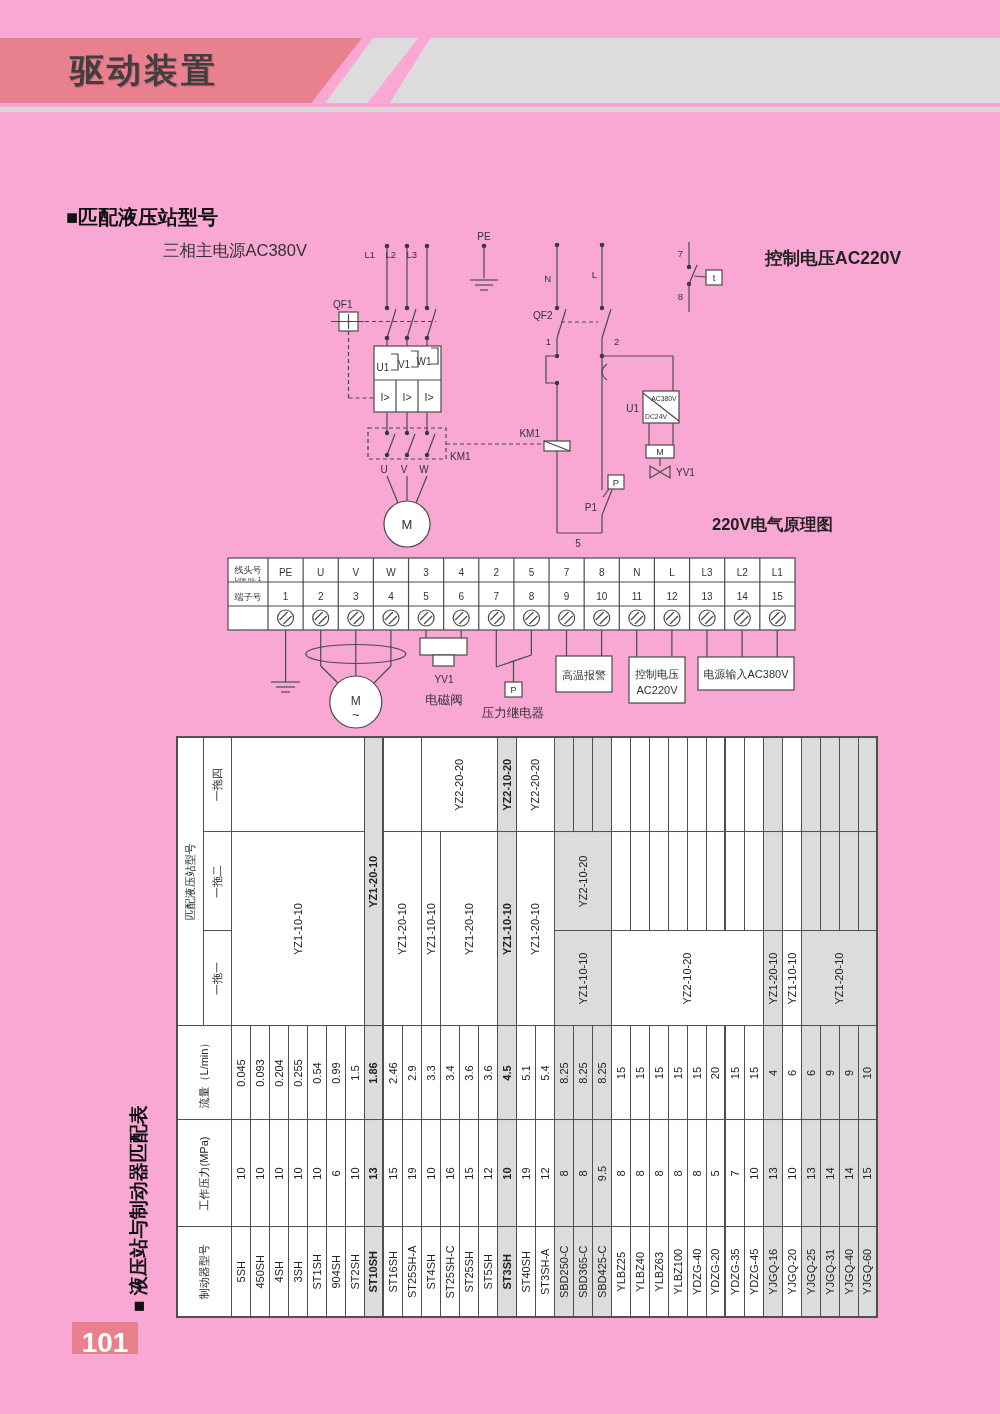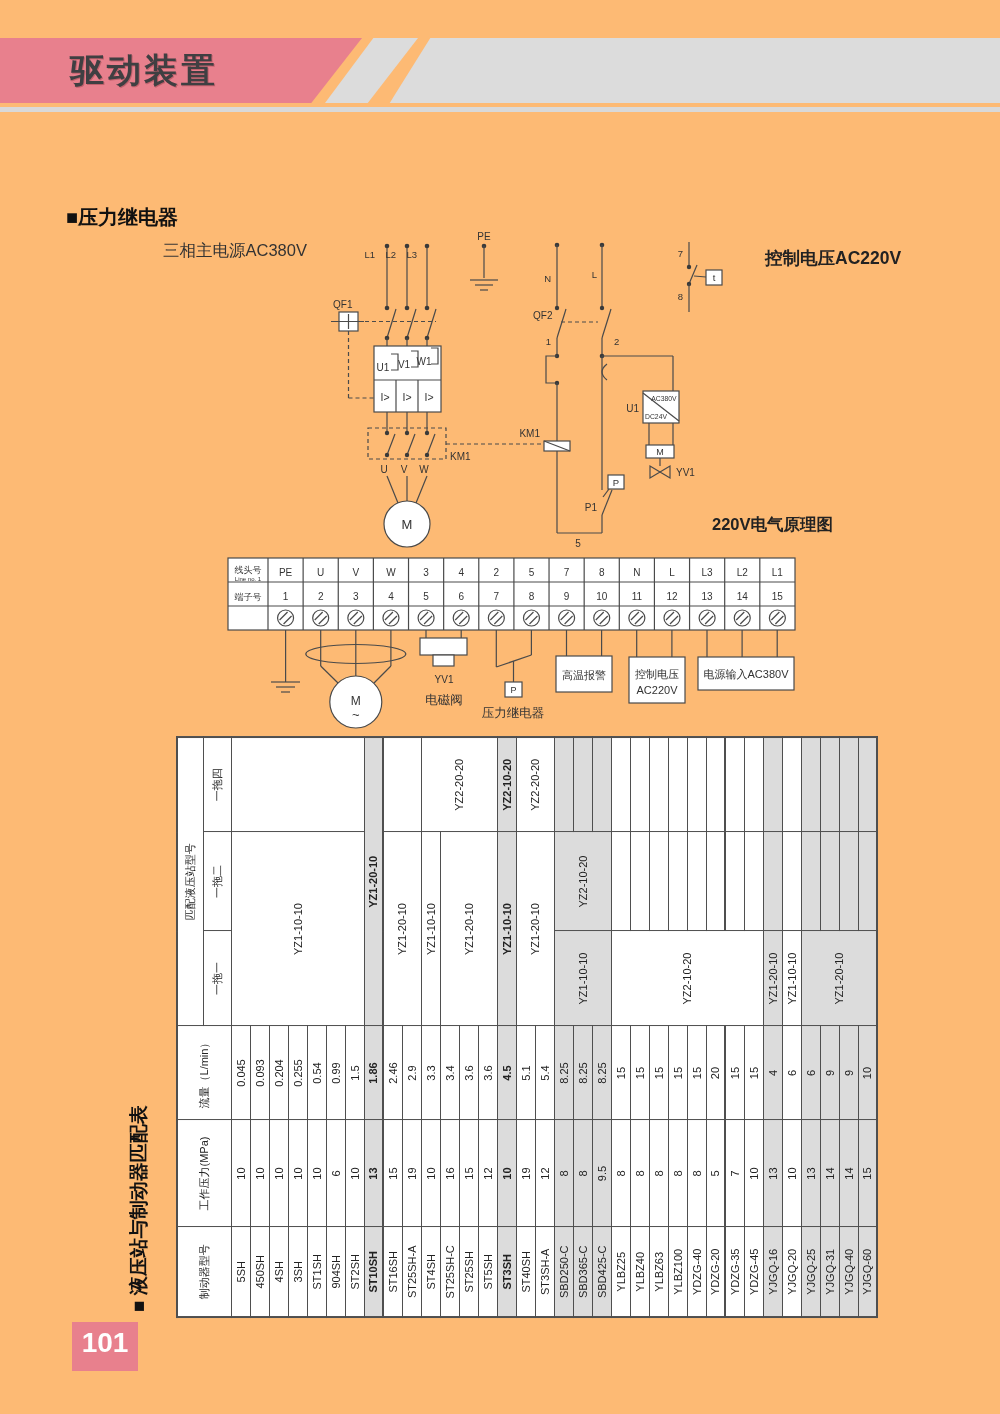--- a/index.html
+++ b/index.html
@@ -1,16 +1,16 @@
 <!DOCTYPE html>
 <html style="--pink: #e8808d; --title-red: #cc2127; --band-gray: #dcdcdc; --shade: #dcdcdc; --ink: #3c3c3e; --line: #4a4a4a;"><head>
 <meta charset="utf-8">
 <style>
   html,body{margin:0;padding:0;background:#fff;}
-  .page{position:relative;width:1000px;height:1414px;background:#fdba74;overflow:hidden;
+  .page{position:relative;width:1000px;height:1414px;background:#f9a8d4;overflow:hidden;
         font-family:"Liberation Sans","DejaVu Sans",sans-serif;color:#222;}
   
   .band-pink{position:absolute;left:0;top:38px;width:362px;height:65px;background:var(--pink);
              clip-path:polygon(0 0,100% 0,86% 100%,0 100%);}
   .band-stripe{position:absolute;left:325px;top:38px;width:93px;height:65px;background:var(--band-gray);
              clip-path:polygon(52% 0,100% 0,46% 100%,0 100%);}
   .band-gray{position:absolute;left:376px;top:38px;width:624px;height:65px;background:var(--band-gray);
              clip-path:polygon(8.7% 0,100% 0,100% 100%,2.2% 100%);}
   .band-underline{position:absolute;left:0;top:107px;width:1000px;height:5px;background:#d9d9d9;}
   .band-title{position:absolute;left:70px;top:48px;font-size:34px;font-weight:bold;color:#3f3f42;
@@ -31,35 +31,35 @@
   #match-table{border-collapse:collapse;table-layout:fixed;width:580px;background:#fff;
                transform:rotate(-90deg) translateX(-100%);transform-origin:top left;
                border:2px solid #4f4f4f;}
   #match-table th,#match-table td{border:1px solid #4f4f4f;font-size:11px;font-weight:normal;
                text-align:center;vertical-align:middle;padding:0;color:#222;overflow:hidden;}
   #match-table .shade{background:var(--shade);}
   #match-table .bold{font-weight:bold;}
   #match-table tr.thick-after td{border-bottom-width:2px;}
   .table-caption{position:absolute;left:126px;top:1312px;transform:rotate(-90deg);
                transform-origin:0 0;white-space:nowrap;font-size:19px;font-weight:bold;color:#111;}
-  .page-badge{position:absolute;left:72px;top:1322px;width:66px;height:49px;background:var(--pink);
+  .page-badge{position:absolute;left:72px;top:1322px;width:66px;height:32px;background:var(--pink);
                color:#fff;font-size:28px;font-weight:bold;text-align:center;line-height:41px;}
 </style>
 </head>
 <body>
 
 <div class="page">
 
   <div class="band-pink"></div>
   <div class="band-stripe"></div>
   <div class="band-gray"></div>
   <div class="band-underline"></div>
   <div class="band-title">驱动装置</div>
 
-  <div class="section-title">■压力继电器</div>
+  <div class="section-title">■匹配液压站型号</div>
 
   <svg width="1000" height="1414" viewBox="0 0 1000 1414">
 
     <g>
       <text x="163" y="256" font-size="16.5">三相主电源AC380V</text>
 
       <line class="wire" x1="387" y1="246" x2="387" y2="308"></line>
         <line class="wire" x1="407" y1="246" x2="407" y2="308"></line>
         <line class="wire" x1="427" y1="246" x2="427" y2="308"></line>
       <circle class="dot" cx="387" cy="246" r="2.3"></circle>

